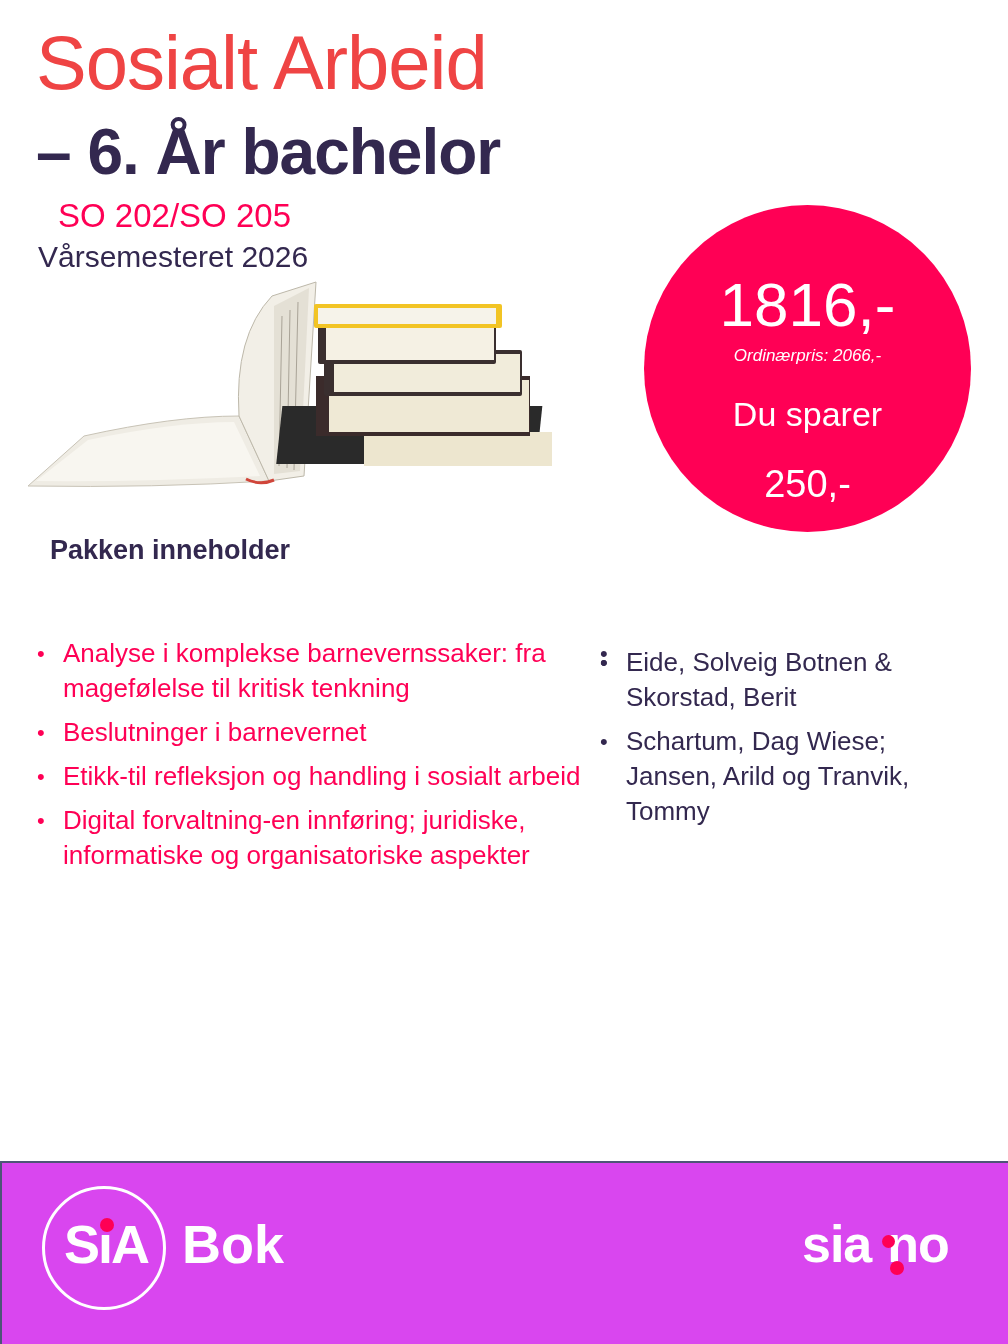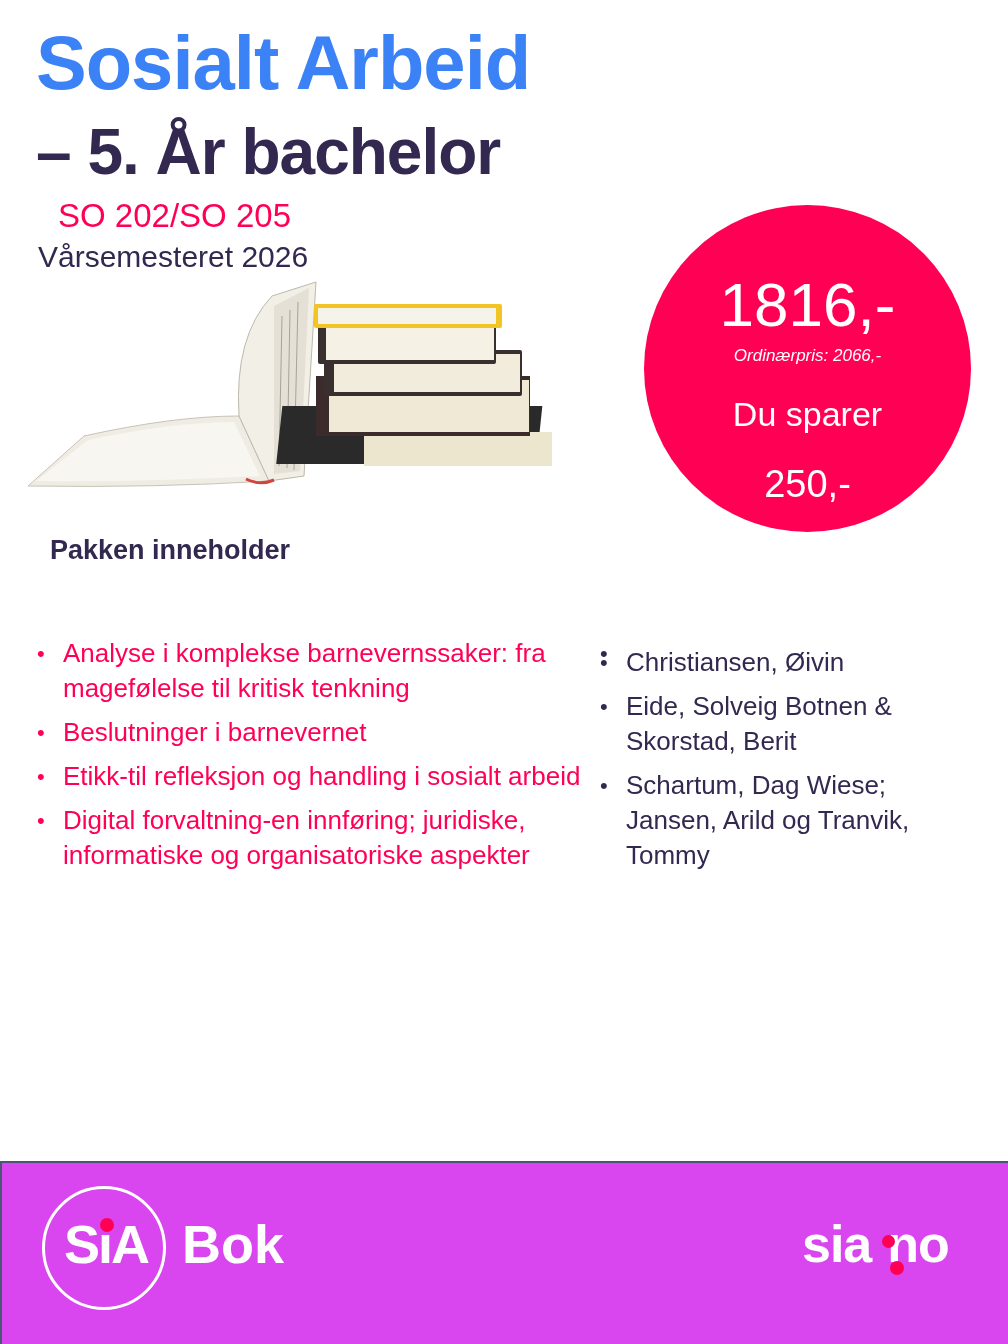--- a/index.html
+++ b/index.html
@@ -4,22 +4,22 @@
 <style>
   html, body { margin:0; padding:0; }
   body {
     width:1008px; height:1344px; position:relative; overflow:hidden;
     background:#ffffff;
     font-family: "Liberation Sans", "DejaVu Sans", sans-serif;
     color:#33284f;
   }
   .title1 {
     position:absolute; left:36px; top:20px;
-    font-size:76px; font-weight:bold; letter-spacing:-1px;
-    color:#3b82f6; line-height:86px; white-space:nowrap;
+    font-size:76px; font-weight:normal; letter-spacing:-1px;
+    color:#ef4444; line-height:86px; white-space:nowrap;
   }
   .title2 {
     position:absolute; left:36px; top:114px;
     font-size:64px; font-weight:bold; letter-spacing:-1px;
     color:#33284f; line-height:76px; white-space:nowrap;
   }
   .course-code {
     position:absolute; left:38px; top:196px;
     font-size:33px; color:#ff0055; line-height:40px; white-space:nowrap;margin-left:20px;
   }
@@ -74,21 +74,21 @@
   .site-url {
     position:absolute; left:800px; top:50px; font-size:52px; font-weight:bold; color:#ffffff;
     line-height:62px; white-space:nowrap; letter-spacing:-1px;
   }
   .url-dot { position:absolute; width:13px; height:13px; border-radius:50%; background:#ff0055; }
 </style>
 </head>
 <body>
 
 <div class="title1">Sosialt Arbeid</div>
-<div class="title2">– 5. År bachelor</div>
+<div class="title2">– 6. År bachelor</div>
 <div class="course-code">SO 202/SO 205</div>
 <div class="semester">Vårsemesteret 2026</div>
 
 <svg class="books" viewBox="0 0 540 220" xmlns="http://www.w3.org/2000/svg">
 
   <path d="M4 210 L60 160 Q150 140 215 140 L245 205 Q130 212 4 210 Z" fill="#efece4" stroke="#c8c3b6" stroke-width="1"></path>
   <path d="M12 205 L64 164 Q150 146 210 146 L236 200 Q120 206 12 205 Z" fill="#f8f6f0"></path>
 
   <path d="M215 140 Q210 60 248 20 L292 6 L280 200 L245 205 Z" fill="#f2efe7" stroke="#bdb8aa" stroke-width="1"></path>
   <path d="M250 30 L285 12 L276 195 L250 198 Z" fill="#e4e0d5"></path>
@@ -120,21 +120,21 @@
 
 <ul class="list titles-list">
   <li><span class="bullet">•</span><span>Analyse i komplekse barnevernssaker: fra magefølelse til kritisk tenkning</span></li>
   <li><span class="bullet">•</span><span>Beslutninger i barnevernet</span></li>
   <li><span class="bullet">•</span><span>Etikk-til refleksjon og handling i sosialt arbeid</span></li>
   <li><span class="bullet">•</span><span>Digital forvaltning-en innføring; juridiske, informatiske og organisatoriske aspekter</span></li>
 </ul>
 
 <ul class="list authors-list">
   <li><span class="bullet">•</span></li>
-  <li><span class="bullet">•</span><span>Christiansen, Øivin</span></li>
+  <li><span class="bullet">•</span></li>
   <li><span class="bullet">•</span><span>Eide, Solveig Botnen &amp; Skorstad, Berit</span></li>
   <li><span class="bullet">•</span><span>Schartum, Dag Wiese; Jansen, Arild og Tranvik, Tommy</span></li>
 </ul>
 
 <div class="footer">
   <div class="logo-circle"></div>
   <div class="logo-sia">SiA</div>
   <div class="logo-dot"></div>
   <div class="logo-bok">Bok</div>
   <div class="site-url">

